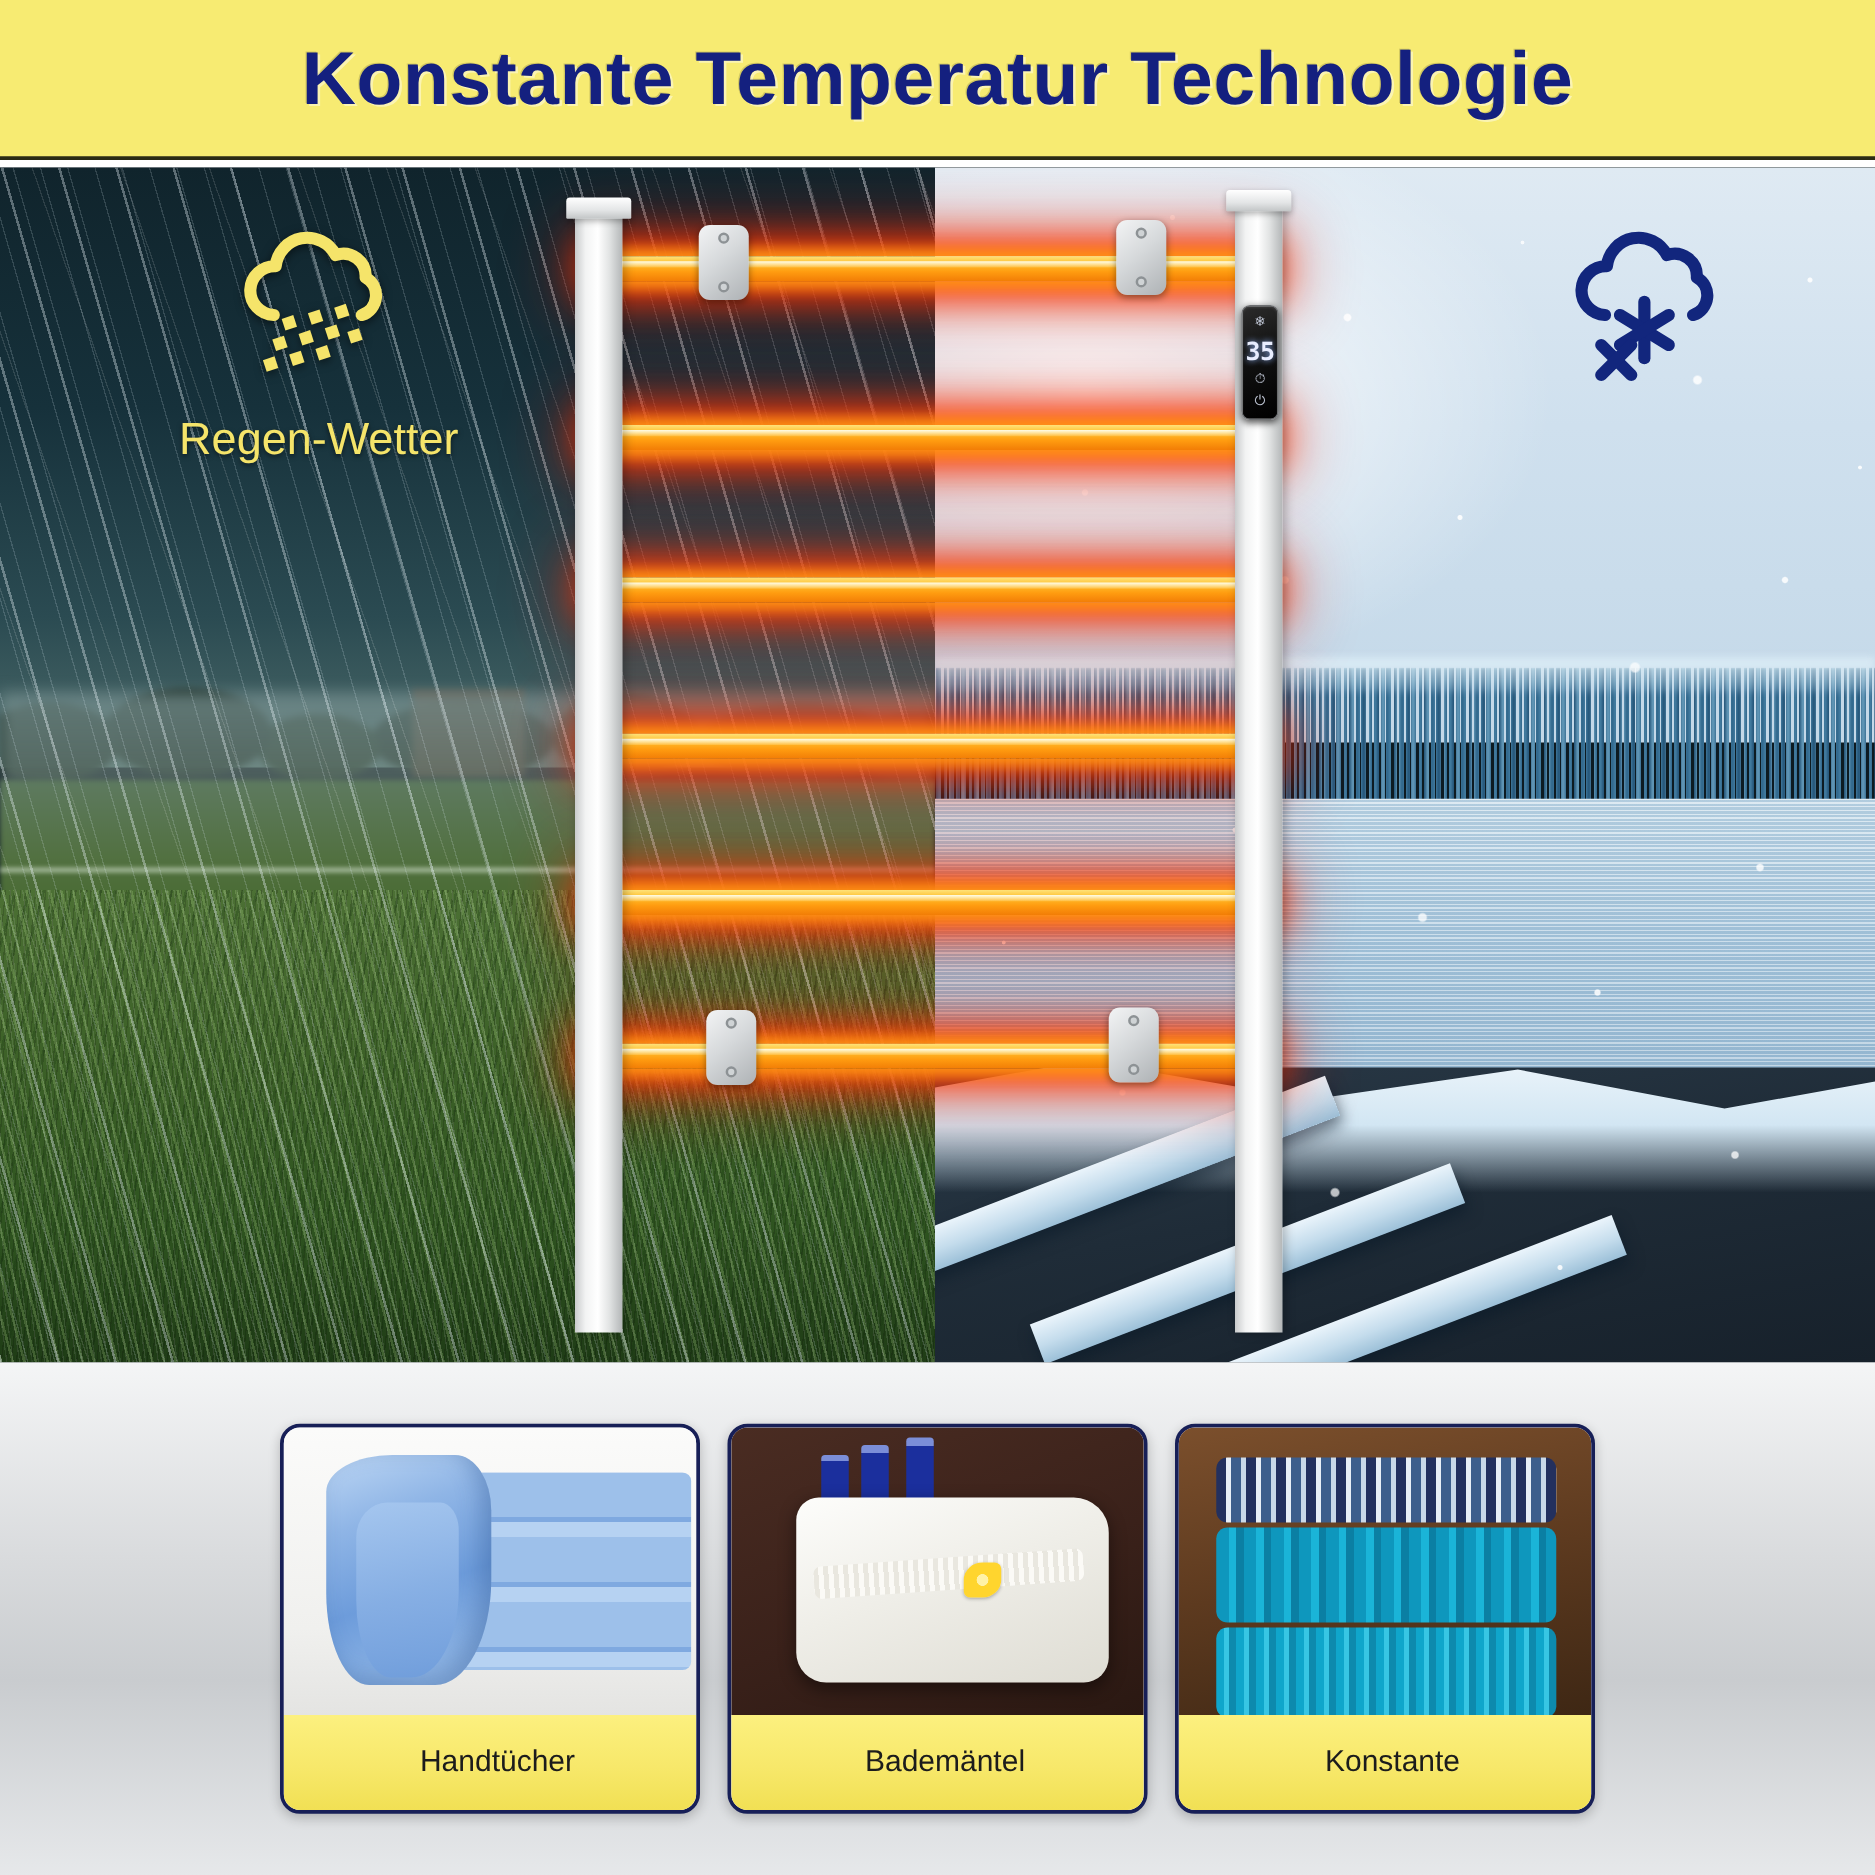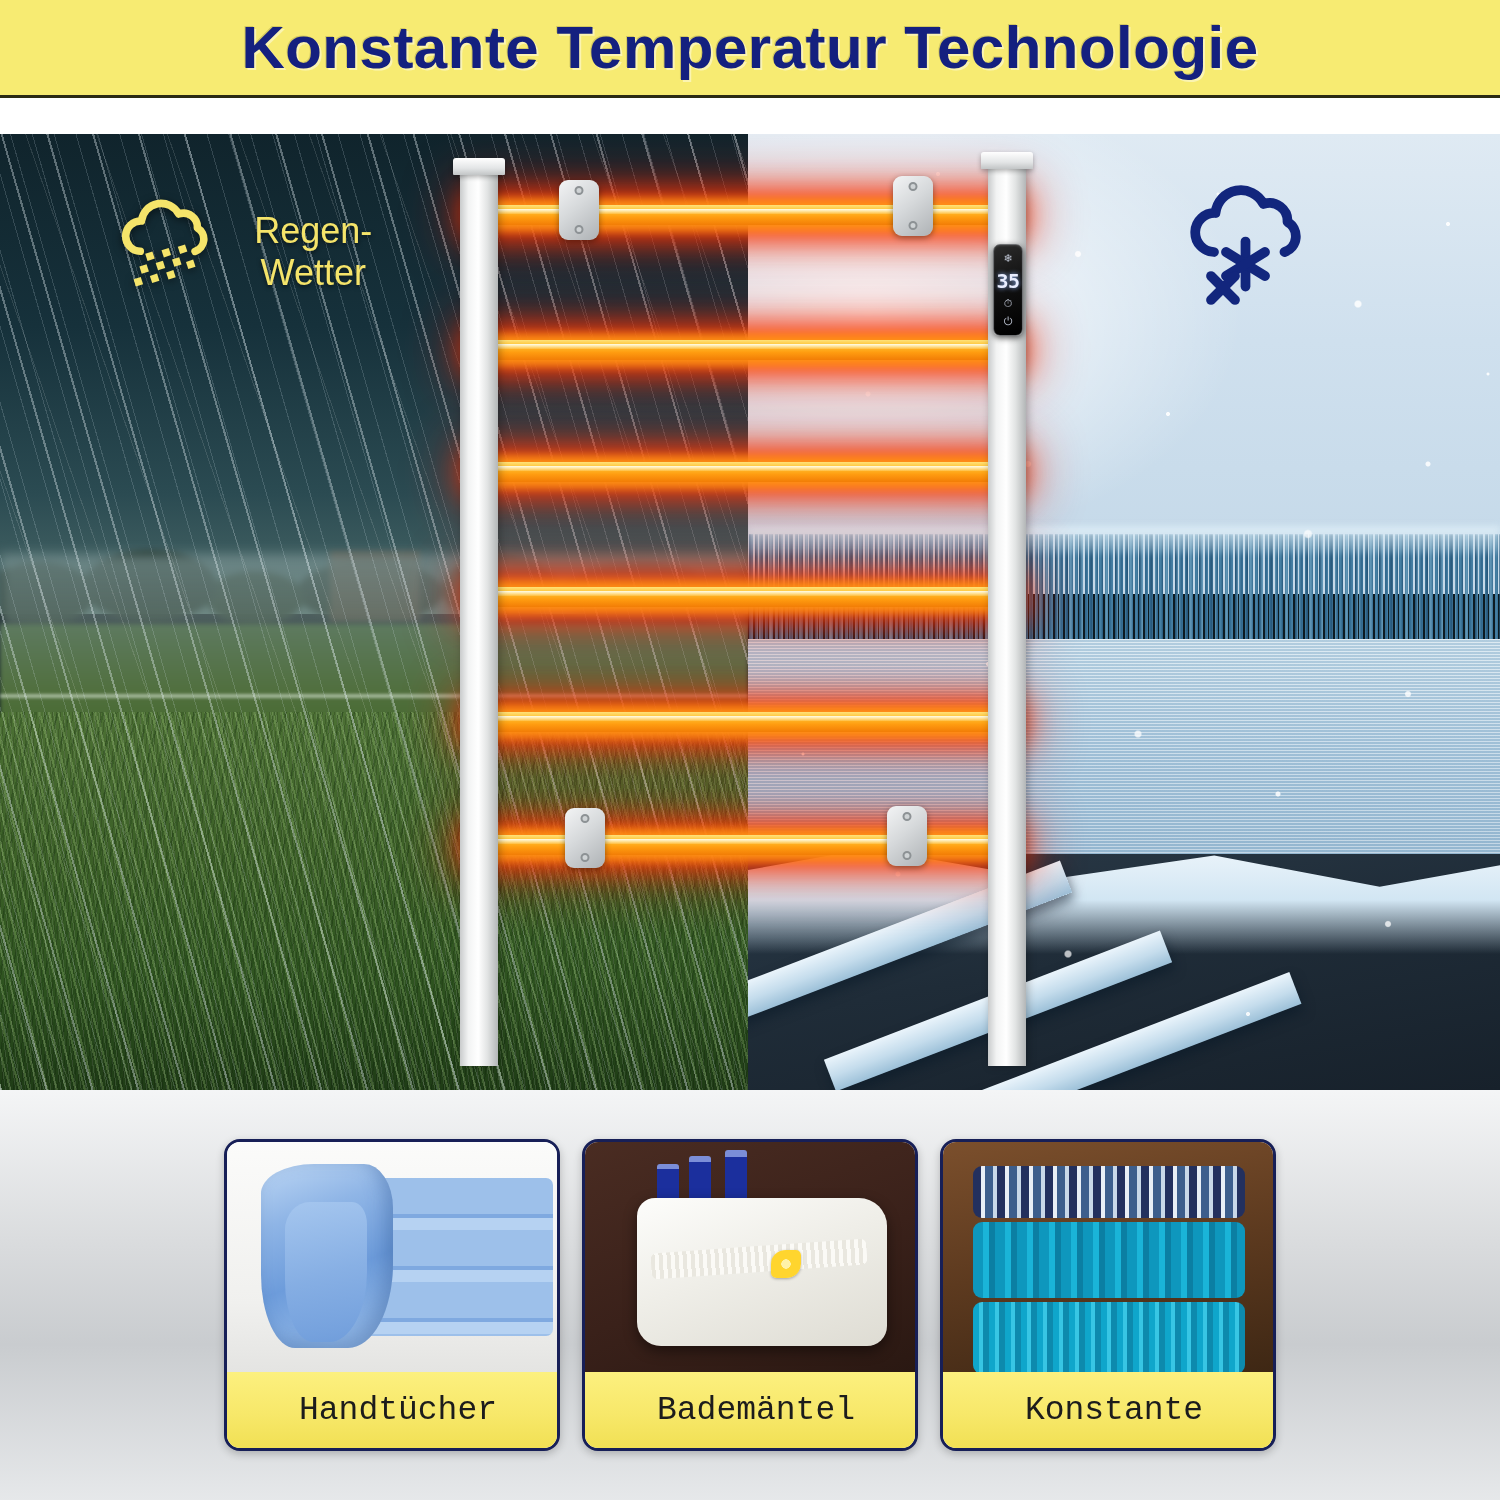--- a/index.html
+++ b/index.html
@@ -5,21 +5,21 @@
   * { margin:0; padding:0; box-sizing:border-box; }
   html,body { width:1500px; height:1500px; overflow:hidden; }
   body {
     font-family:"Liberation Sans", sans-serif;
     background:#ffffff;
     position:relative;
   }
 
   
   #header-banner{
-    position:absolute; left:0; top:0; width:1500px; height:98px;
+    position:absolute; left:0; top:0; width:1500px; height:128px;
     background:#f7eb72;
     border-bottom:3px solid #2b2b14;
     display:flex; align-items:center; justify-content:center;
   }
   #header-title{
     font-size:60px; font-weight:bold;
     color:#14207f;
     letter-spacing:0.5px;
     text-shadow:2px 2px 0 rgba(255,255,255,.45), -1px -1px 0 rgba(0,0,0,.15);
     white-space:nowrap;
@@ -163,21 +163,21 @@
       radial-gradient(circle 5px at 150px 740px, rgba(255,255,255,.8) 40%, transparent 60%),
       radial-gradient(circle 7px at 320px 820px, rgba(255,255,255,.7) 40%, transparent 60%),
       radial-gradient(circle 4px at 500px 880px, rgba(255,255,255,.85) 40%, transparent 60%),
       radial-gradient(circle 6px at 640px 790px, rgba(255,255,255,.75) 40%, transparent 60%),
       radial-gradient(circle 3px at 55px 620px, rgba(255,255,255,.9) 40%, transparent 60%),
       radial-gradient(circle 3px at 740px 240px, rgba(255,255,255,.9) 40%, transparent 60%);
   }
 
   
   .weather-badge{
-    position:absolute; display:flex; flex-direction:row; align-items:center;
+    position:absolute; display:flex; flex-direction:column; align-items:center;
     text-align:center;
   }
   #badge-rain{ left:110px; top:40px; width:290px; }
   #badge-snow{ left:1175px; top:40px; width:290px; }
   .badge-label{
     font-size:36px; font-weight:400; line-height:1.18; margin-top:6px;
     font-family:"Liberation Sans", sans-serif;
   }
   #badge-rain .badge-label{ color:#f5e46a; text-shadow:0 2px 4px rgba(0,0,0,.55); }
   #badge-snow .badge-label{ color:#12267d; }
@@ -256,22 +256,22 @@
     background:#ffffff;
     overflow:hidden;
     display:flex; flex-direction:column;
     box-shadow:0 3px 9px rgba(0,0,0,.22);
   }
   .card-photo{ flex:1; position:relative; overflow:hidden; }
   .card-label{
     height:76px; flex:none;
     background:linear-gradient(180deg,#fcf07f 0%,#f7e86a 55%,#f1e054 100%);
     display:flex; align-items:center; justify-content:center;
-    font-size:33px; color:#1c1c1c;
-    font-family:Liberation Mono, monospace;
+    font-size:24px; color:#1c1c1c;
+    font-family:Liberation Sans, sans-serif;
     padding-left:12px;
   }
 
   
   .ph-towels{ background:linear-gradient(180deg,#fbfbfa 0%,#f0f0ee 70%,#e4e4e2 100%); }
   .ph-towels .stack{
     position:absolute; left:118px; top:36px; width:208px; height:158px;
     background:
       repeating-linear-gradient(180deg,#9dc0ea 0 36px,#7fa9e0 36px 40px,#b6d2f2 40px 52px),
       #8fb4e6;

